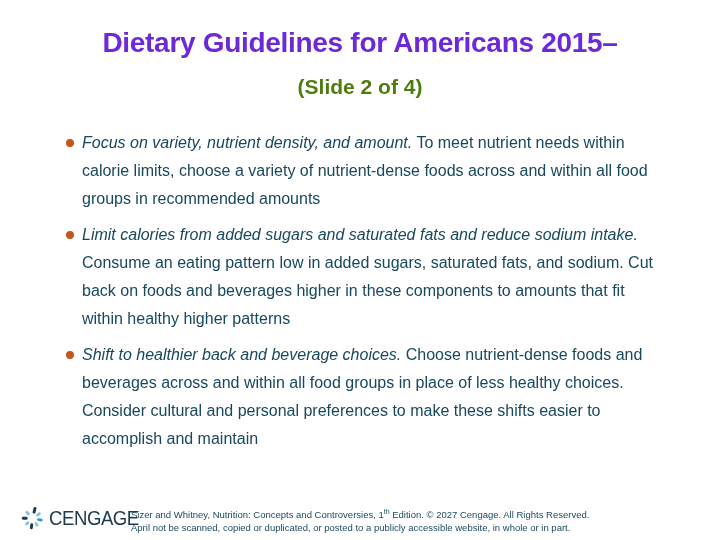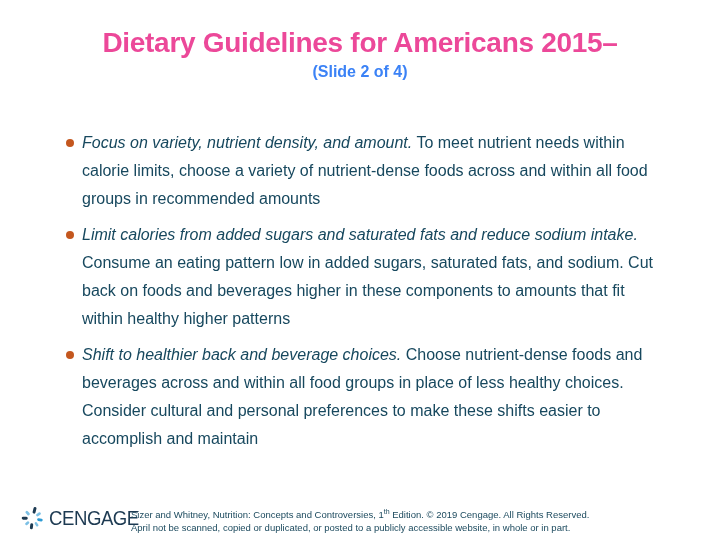--- a/index.html
+++ b/index.html
@@ -18,27 +18,27 @@
   }
   .header {
     padding-top: 28px;
     text-align: center;
   }
   .title-line {
     font-size: 28px;
     font-weight: bold;
     line-height: 30px;
     letter-spacing: -0.3px;
-    color: #ec4899;
+    color: #6d28d9;
   }
   .slide-indicator {
-    margin-top: 5px;
-    font-size: 16px;
+    margin-top: 17px;
+    font-size: 21px;
     font-weight: bold;
-    color: #3b82f6;
+    color: #4d7c0f;
   }
   .bullet-list {
     position: absolute;
     top: 129px;
     left: 64px;
     width: 601px;
     margin: 0;
     padding: 0;
     list-style: none;
   }
@@ -138,19 +138,19 @@
           <rect x="10.9" y="3.6" width="2.2" height="4.2" rx="1.1" fill="#7cc0e5" transform="rotate(145 12 12)"></rect>
           <rect x="10.7" y="2.4" width="2.6" height="5.4" rx="1.3" fill="#1d3a52" transform="rotate(187 12 12)"></rect>
           <rect x="10.9" y="3.6" width="2.2" height="4.2" rx="1.1" fill="#7cc0e5" transform="rotate(228 12 12)"></rect>
           <rect x="10.7" y="2.4" width="2.6" height="5.4" rx="1.3" fill="#1d3a52" transform="rotate(272 12 12)"></rect>
           <rect x="10.8" y="3.2" width="2.4" height="4.6" rx="1.2" fill="#7cc0e5" transform="rotate(318 12 12)"></rect>
         </g>
       </svg>
       <span class="brand-wordmark">CENGAGE</span>
     </div>
     <div class="credit">
-      <span>Sizer and Whitney, Nutrition: Concepts and Controversies, 1</span><sup>th</sup><span> Edition. © 2019 Cengage. All Rights Reserved.</span>
+      <span>Sizer and Whitney, Nutrition: Concepts and Controversies, 1</span><sup>th</sup><span> Edition. © 2027 Cengage. All Rights Reserved.</span>
       <br>
       <span>April not be scanned, copied or duplicated, or posted to a publicly accessible website, in whole or in part.</span>
     </div>
   </div>
 
 </div>
 
 </body></html>

